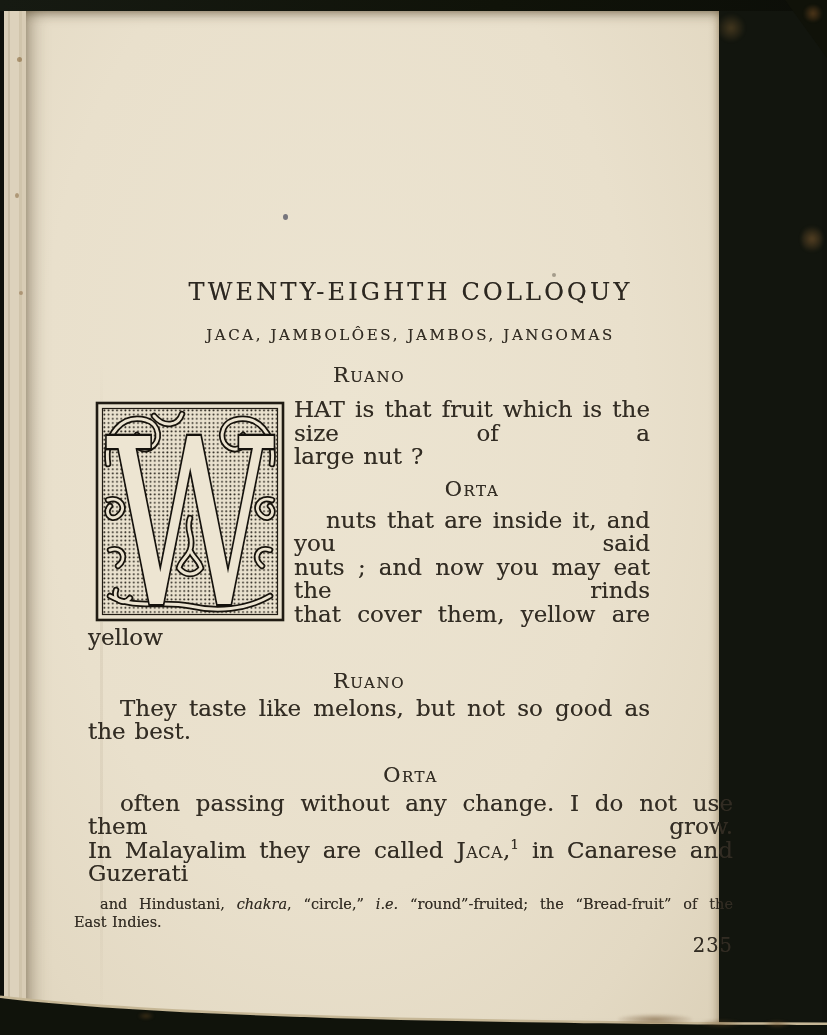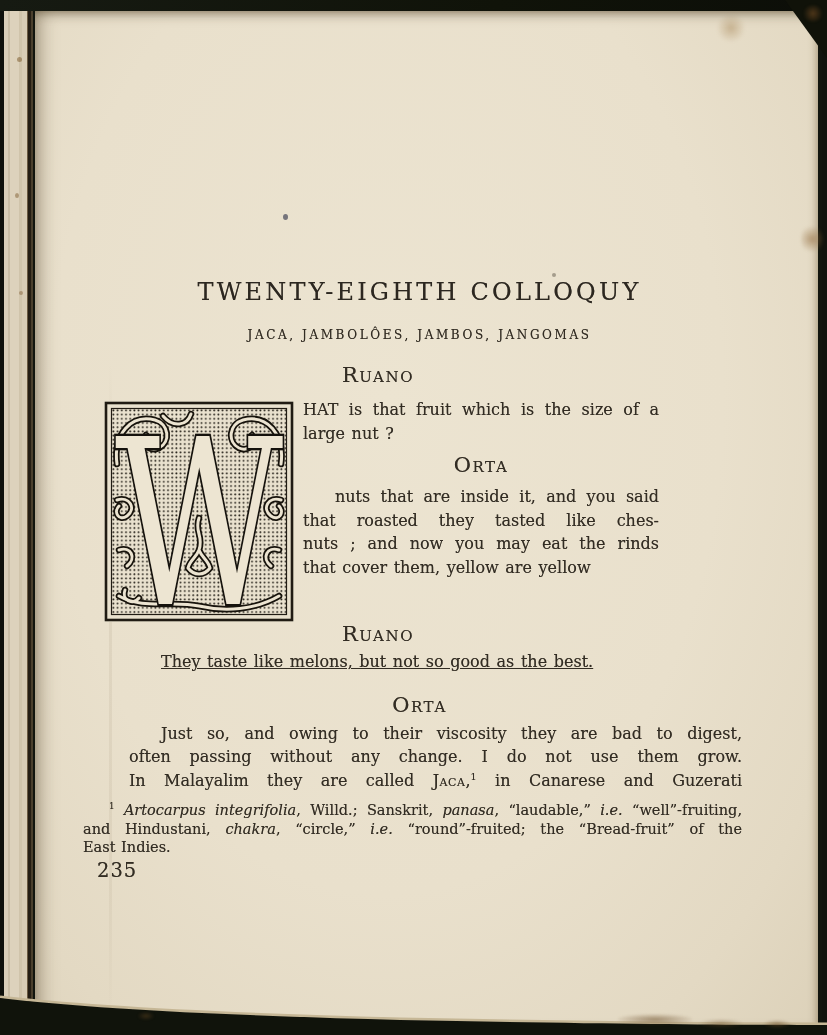--- a/index.html
+++ b/index.html
@@ -3,21 +3,21 @@
 <meta charset="utf-8">
 <style>
   html,body{margin:0;padding:0;background:#0e100b;}
   .scene{position:relative;width:827px;height:1035px;background:#12150e;overflow:hidden;
          font-family:"DejaVu Serif", serif;}
   
   .left-edge{position:absolute;left:0;top:0;width:33px;height:1035px;z-index:1;
     background:linear-gradient(90deg,#0e100b 0 4px,#d9ceb8 4px 8px,#c9bda4 8px 10px,
       #ddd2bc 10px 19px,#d0c4ab 19px 22px,#d8ccb5 22px 27px,#6b5a41 27px 28px,
       #241d13 28px 31px,#4a3f2d 31px 33px);}
-  .page{position:absolute;left:35px;top:11px;width:783px;height:1024px;z-index:2;
+  .page{position:absolute;left:26px;top:11px;width:693px;height:1024px;z-index:2;
     background:radial-gradient(ellipse at 45% 38%,#ece4d1 0%,#e9e0cc 55%,#e3d9c3 82%,#dcd1b9 100%);
     box-shadow:inset 9px 0 20px -7px rgba(70,52,28,.55),
                inset -4px 0 9px -3px rgba(110,88,50,.45),
                inset 0 9px 12px -8px rgba(70,58,34,.5);}
   .right-edge{position:absolute;right:0;top:0;width:5px;height:1035px;background:#11130d;z-index:4;}
   .top-edge{position:absolute;left:0;top:0;width:827px;height:11px;z-index:4;
     background:linear-gradient(90deg,#161a12,#101309 60%,#0c0e08);}
   .corner-tr{position:absolute;top:0;right:0;width:42px;height:58px;background:#101209;z-index:5;
     clip-path:polygon(0 0,100% 0,100% 100%);}
   .bottom-curve{position:absolute;left:0;bottom:0;width:827px;height:42px;z-index:6;}
@@ -44,44 +44,44 @@
   .sp2{left:552px;top:273px;width:4px;height:4px;background:rgba(95,88,74,.5);filter:blur(.4px);}
   .sp3{left:17px;top:57px;width:5px;height:5px;background:rgba(128,94,50,.55);filter:blur(.4px);}
   .sp4{left:15px;top:193px;width:4px;height:5px;background:rgba(128,94,50,.5);filter:blur(.4px);}
   .sp5{left:19px;top:291px;width:4px;height:4px;background:rgba(128,94,50,.45);filter:blur(.4px);}
 
   
   .text-block{position:absolute;left:62px;top:0;width:645px;z-index:3;color:#322c23;
     text-shadow:0 0 .5px rgba(50,44,35,.55);}
   .title{margin:267px 0 0;font-size:24px;font-weight:normal;letter-spacing:3.2px;
     text-align:center;line-height:28px;color:#2c2720;}
-  .subtitle{margin:21px 0 0;font-size:12px;font-weight:normal;letter-spacing:2.6px;
+  .subtitle{margin:21px 0 0;font-size:15px;font-weight:normal;letter-spacing:2.6px;
     text-align:center;line-height:17px;}
   .speaker{font-variant:small-caps;font-size:21px;font-weight:normal;
     letter-spacing:1.6px;text-align:center;line-height:22px;}
   .h-ruano1{margin:20px 0 0;}
   .h-orta1{margin:9px 0 9px;padding-left:90px;}
   .h-ruano2{clear:both;margin:20px 0 0;}
   .h-orta2{margin:20px 0 0;}
   .opening{width:562px;}
   .opening-body{margin-top:12px;}
   .dropcap{float:left;width:192px;height:223px;margin:2px 8px 0 6px;}
-  .para{font-size:16px;line-height:23.5px;word-spacing:1.5px;margin-left:32px;}
+  .para{font-size:23px;line-height:23.5px;word-spacing:1.5px;}
   .tline{text-align:justify;text-align-last:justify;}
   .last-left .tline:last-child{text-align-last:left;}
   .indent-first .tline:first-child{text-indent:32px;}
   .sp1-para{margin-top:0;}
-  .speech3{margin-top:5px;text-decoration:underline;}
+  .speech3{margin-top:5px;}
   .speech4{margin-top:6px;}
   .seg-sc{font-variant:small-caps;letter-spacing:.5px;}
   .seg-sup{font-size:60%;vertical-align:super;line-height:0;}
   .seg-i{font-style:italic;}
   .footnote{margin:9px 0 0 -14px;width:659px;font-size:14.5px;line-height:18.5px;word-spacing:1px;}
   .footnote .tline:first-child{text-indent:26px;}
-  .page-number{margin:3px 0 0;text-align:left;font-size:19.5px;letter-spacing:1px;line-height:22px;}
+  .page-number{margin:3px 0 0;text-align:right;font-size:19.5px;letter-spacing:1px;line-height:22px;}
 </style>
 </head>
 <body>
 
 <div class="scene">
   <div class="left-edge"></div>
 
   <div class="page">
     <div class="crease"></div>
 
@@ -125,43 +125,40 @@
 
           <div class="para last-left sp1-para">
               <div class="tline"><span class="seg-plain">HAT is that fruit which is the size of a</span></div>
               <div class="tline"><span class="seg-plain">large nut ?</span></div>
             </div>
 
           <div class="speaker h-orta1">Orta</div>
 
           <div class="para last-left indent-first">
               <div class="tline"><span class="seg-plain">nuts that are inside it, and you said</span></div>
-              <div class="tline"><span class="seg-plain">that roasted they tasted like ches-</span></div>
               <div class="tline"><span class="seg-plain">nuts ; and now you may eat the rinds</span></div>
               <div class="tline"><span class="seg-plain">that cover them, yellow are yellow</span></div>
             </div>
         </div>
 
         <div class="speaker h-ruano2">Ruano</div>
         <div class="para last-left indent-first speech3">
             <div class="tline"><span class="seg-plain">They taste like melons, but not so good as the best.</span></div>
           </div>
       </section>
 
       <section class="fullwidth">
         <div class="speaker h-orta2">Orta</div>
         <div class="para indent-first speech4">
-            <div class="tline"><span class="seg-plain">Just so, and owing to their viscosity they are bad to digest,</span></div>
             <div class="tline"><span class="seg-plain">often passing without any change.  I do not use them grow.</span></div>
             <div class="tline"><span class="seg-plain">In Malayalim they are called </span><span class="seg-sc">Jaca</span><span class="seg-plain">,</span><span class="seg-sup">1</span><span class="seg-plain"> in Canarese and Guzerati</span></div>
           </div>
       </section>
 
       <div class="para last-left footnote">
-          <div class="tline"><span class="seg-sup">1</span><span class="seg-plain"> </span><span class="seg-i">Artocarpus integrifolia</span><span class="seg-plain">, Willd.; Sanskrit, </span><span class="seg-i">panasa</span><span class="seg-plain">, “laudable,” </span><span class="seg-i">i.e.</span><span class="seg-plain"> “well”-fruiting,</span></div>
           <div class="tline"><span class="seg-plain">and Hindustani, </span><span class="seg-i">chakra</span><span class="seg-plain">, “circle,” </span><span class="seg-i">i.e.</span><span class="seg-plain"> “round”-fruited; the “Bread-fruit” of the</span></div>
           <div class="tline"><span class="seg-plain">East Indies.</span></div>
         </div>
 
       <div class="page-number">235</div>
     </div>
   </div>
 
   <div class="top-edge"></div>
   <div class="corner-tr"></div>

